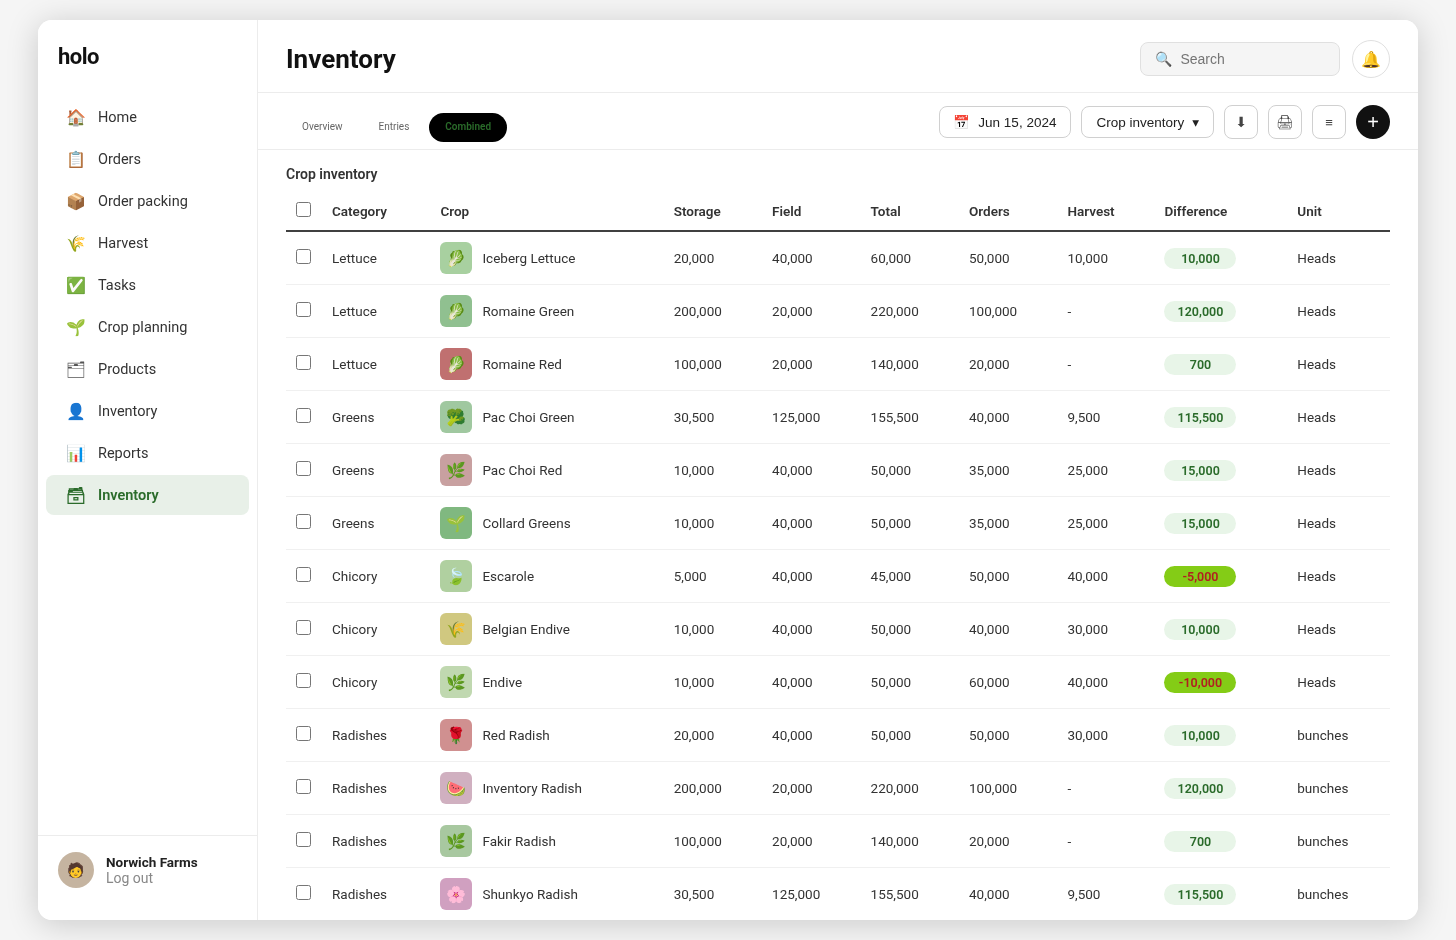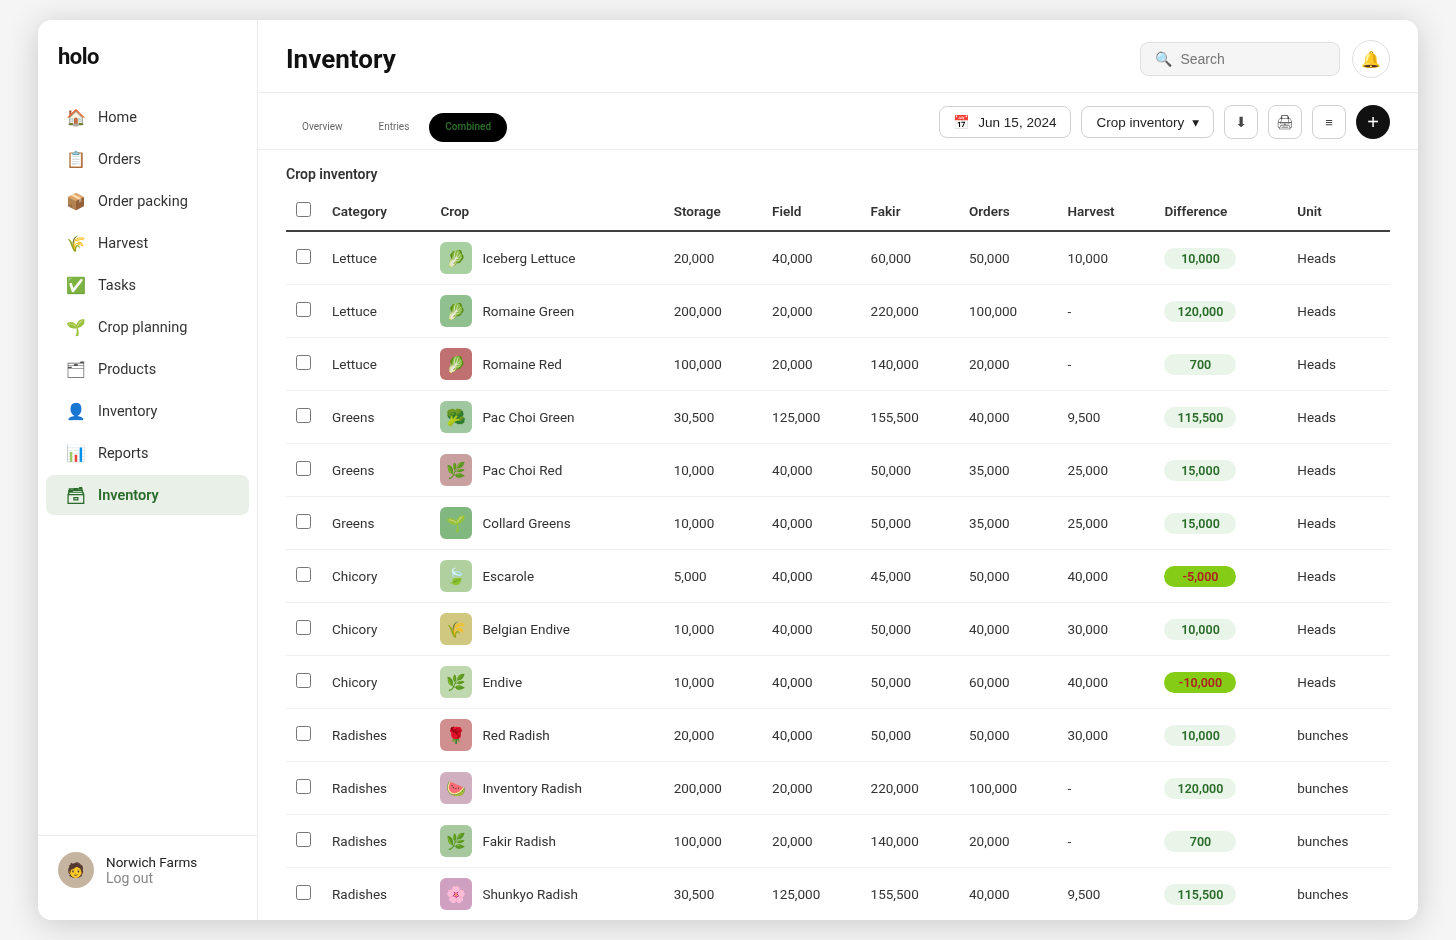--- a/index.html
+++ b/index.html
@@ -85,21 +85,21 @@
       background: #c5b4a0;
       display: flex;
       align-items: center;
       justify-content: center;
       font-size: 14px;
       color: #fff;
       overflow: hidden;
       flex-shrink: 0;
     }
     .footer-info { display: flex; flex-direction: column; }
-    .footer-name { font-size: 13.5px; font-weight: 400; color: #222; }
+    .footer-name { font-size: 13.5px; font-weight: 700; color: #222; }
     .footer-logout { font-size: 14px; color: #888; cursor: pointer; }
     
     .main {
       flex: 1;
       display: flex;
       flex-direction: column;
       overflow: hidden;
       background: #fff;
     }
     .topbar {
@@ -423,21 +423,21 @@
     <div class="table-area">
       <div class="section-title">Crop inventory</div>
       <table>
         <thead>
           <tr>
             <th><input type="checkbox" style=""></th>
             <th>Category</th>
             <th>Crop</th>
             <th>Storage</th>
             <th>Field</th>
-            <th>Fakir</th>
+            <th>Total</th>
             <th>Orders</th>
             <th>Harvest</th>
             <th>Difference</th>
             <th>Unit</th>
           </tr>
         </thead>
         <tbody id="table-body">
         <tr>
       <td><input type="checkbox" style=""></td>
       <td>Lettuce</td>

